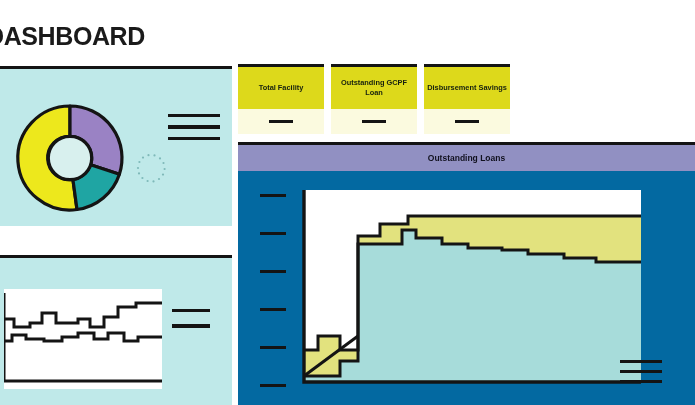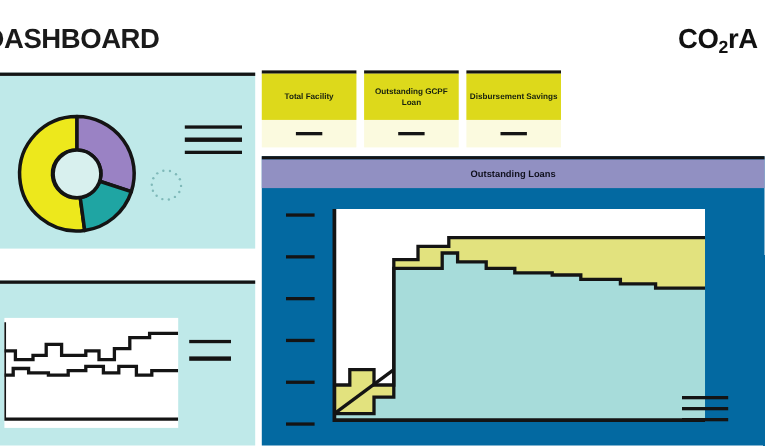--- a/index.html
+++ b/index.html
@@ -91,23 +91,20 @@
   .big-legend{position:absolute;left:382px;top:218px;display:flex;flex-direction:column;gap:7px;}
   .big-legend .ln{width:42px;height:3px;background:#141414;}
 </style>
 </head>
 <body>
 
 <div id="root">
 
   <div class="header">
     <div class="hdr-title">DASHBOARD</div>
-    <div class="hdr-logo">
-      <span>CO</span><sub>2</sub><span>rA</span>
-    </div>
   </div>
 
   <div class="left-col">
 
     <div class="panel panel-top">
       <div class="panel-rule"></div>
 
       <div class="donut-wrap">
         <svg width="148" height="120" viewBox="0 0 148 120">
 

